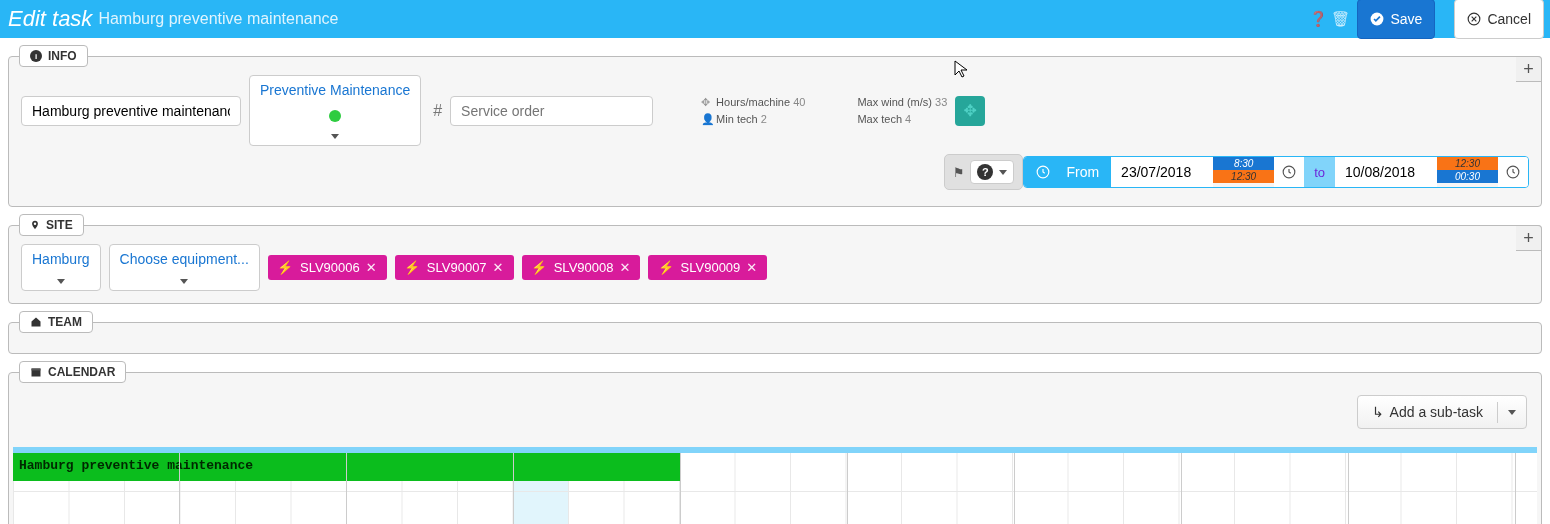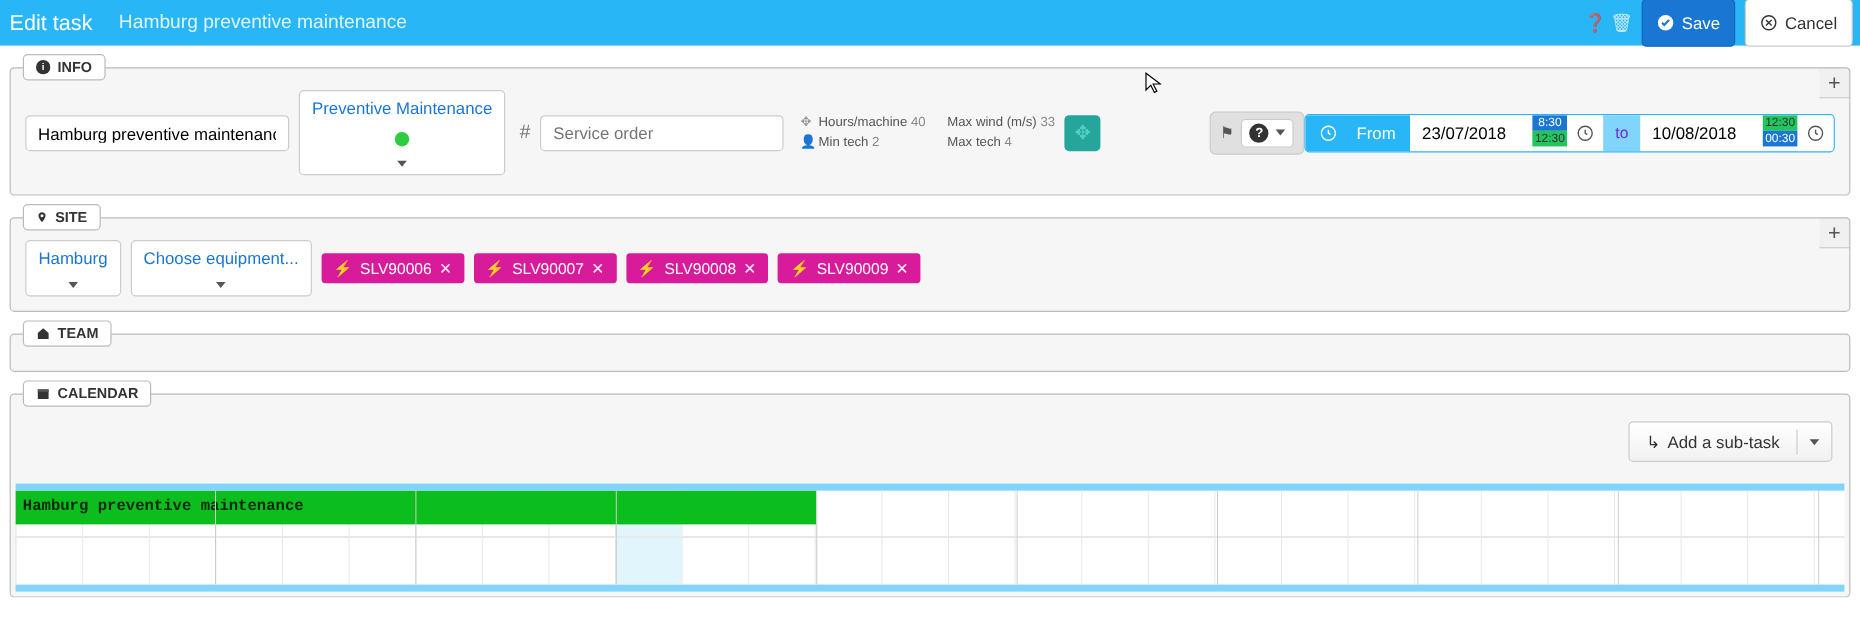--- a/index.html
+++ b/index.html
@@ -11,31 +11,31 @@
     width: 1550px;
   }
   .header {
     background: #29b6f6;
     height: 38px;
     display: flex;
     align-items: center;
     padding: 0 6px 0 8px;
     color: #fff;
   }
-  .header-title { font-size: 18px; font-weight: 400; margin-right: 22px; }
+  .header-title { font-style: italic; font-size: 22px; font-weight: 400; margin-right: 6px; }
   .header-subtitle { font-size: 16px; color: rgba(255,255,255,0.85); }
   .header-spacer { flex: 1; }
   .header-icon { width: 22px; text-align:center; color: rgba(255,255,255,0.75); font-size: 15px; cursor: pointer; }
   .btn {
     display: inline-flex; align-items: center; gap: 6px;
     border: 1px solid #ccc; background: #fff; border-radius: 4px;
     padding: 11px 12px; cursor: pointer; font-size: 14px; color:#333;
   }
   .btn-primary { background:#1976d2; border-color:#1565c0; color:#fff; font-weight:500; }
-  .btn + .btn { margin-left:8px;align-items:center; }
+  .btn + .btn { margin-left:19px;align-items:center; }
 
   .panel {
     margin: 18px 8px 0 8px;
     border: 1px solid #bbb;
     border-radius: 4px;
     position: relative;
     padding: 18px 12px 12px 12px;
     background: #f6f6f6;
   }
   .panel-label {
@@ -62,42 +62,42 @@
     padding:6px 10px; font-size:14px;
   }
   .input { min-width: 220px; }
   .wide { min-width: 140px; }
   .select-like { display:inline-flex; align-items:center; gap:12px; cursor:pointer; color:#1976d2;flex-direction:column; }
   .caret { width:0;height:0;border-left:4px solid transparent;border-right:4px solid transparent;border-top:5px solid #555; display:inline-block;}
   .green-dot{ width:12px;height:12px;border-radius:50%;background:#2ecc40;display:inline-block; }
   .hash { color:#777; font-size:16px; margin-left:4px; }
 
   .metatable { color:#888; font-size:11px; line-height:15px; display:flex; gap:18px; margin-left:6px;}
-  .metatable .col{ display:flex; flex-direction:column; gap:2px;}
+  .metatable .col{ display:flex; flex-direction:column; gap:2px;margin-left:34px;}
   .metatable b{ color:#555; font-weight:normal;}
   .metatable .ic{display:inline-block;width:12px;color:#999;margin-right:3px;}
   .movebtn{
     background:#26a69a; border-radius:4px; width:30px; height:30px;
     display:flex;align-items:center;justify-content:center;color:#4fd1c5;font-size:16px;cursor:move;
   }
 
   .priority-group{
     display:inline-flex; align-items:center; gap:6px;
     background:#e0e0e0; border:1px solid #ccc; border-radius:5px; padding:5px 8px;
   }
   .pill { background:#fff;border:1px solid #ccc;border-radius:4px;padding:3px 6px;display:inline-flex;align-items:center;gap:6px;}
   .dark-circle{width:16px;height:16px;border-radius:50%;background:#333;color:#fff;font-weight:bold;font-size:11px;display:flex;align-items:center;justify-content:center;}
 
   .date-group{ display:inline-flex; align-items:stretch; border-radius:4px; overflow:hidden; border:1px solid #29b6f6; }
   .dg-label{ background:#29b6f6;color:#fff;display:flex;align-items:center;padding:0 12px;font-size:14px;gap:16px;}
   .dg-input{ border:none;padding:7px 10px;font-size:14px;width:102px;text-align:left;outline:none;}
   .dg-times{ display:flex;flex-direction:column;}
-  .dg-times span{ font-size:10px;padding:1px 2px;text-align:center;}
+  .dg-times span{ font-size:10px;padding:1px 18px;text-align:center;font-style:italic;}
   .dg-times .sel{ background:#1976d2;color:#fff;}
-  .dg-times .un{ background:#22c55e;color:#333;}
+  .dg-times .un{ background:#f97316;color:#333;}
   .dg-clock{ display:flex;align-items:center;padding:0 8px;background:#fff;color:#555;}
   .dg-sep{ background:#81d4fa;color:#6d28d9;display:flex;align-items:center;padding:0 10px;font-size:13px;}
   .date-outer{ display:flex; gap:0; align-items:center; margin-left:auto;}
   .date-outer .left{ margin-right:0;}
 
   .tag {
     display:inline-flex;align-items:center;gap:6px;
     background:#d81b9b;color:#fff;border-radius:3px;padding:5px 10px;font-size:13px;font-weight:500;
   }
   .tag .x{opacity:.9;cursor:pointer;}

